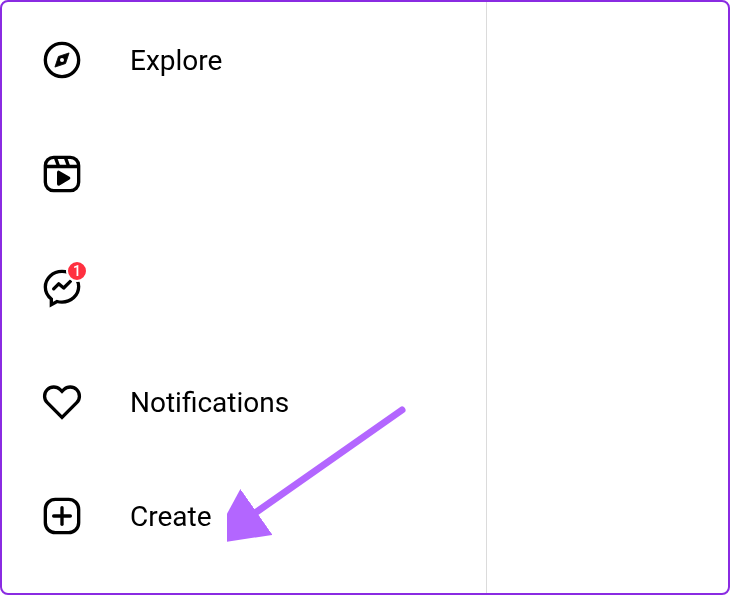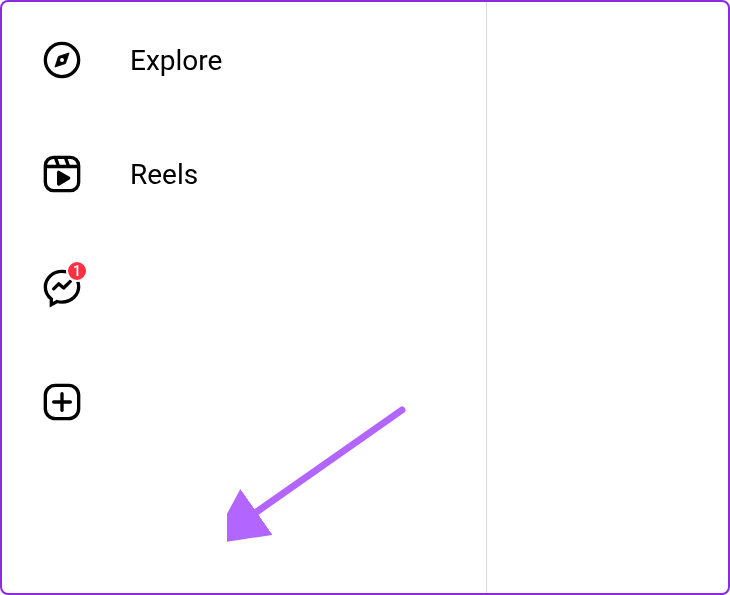--- a/index.html
+++ b/index.html
@@ -92,42 +92,50 @@
     <div class="nav-item">
       <span class="nav-icon">
         <svg width="40" height="40" viewBox="0 0 24 24" fill="none" stroke="#000" stroke-width="2">
           <rect x="2" y="2" width="20" height="20" rx="5"></rect>
           <line x1="2" y1="7.5" x2="22" y2="7.5"></line>
           <line x1="8" y1="2" x2="10" y2="7.5"></line>
           <line x1="14" y1="2" x2="16" y2="7.5"></line>
           <polygon points="10 11 10 18 16 14.5" fill="#000" stroke-linejoin="round"></polygon>
         </svg>
       </span>
-      <span class="nav-label">Reels</span>
     </div>
 
     <div class="nav-item">
       <span class="nav-icon">
         <svg width="40" height="40" viewBox="0 0 24 24" fill="none" stroke="#000" stroke-width="2">
           <path d="M12 2C6.5 2 2 6.2 2 11.4c0 2.9 1.4 5.5 3.6 7.2V22l3.4-1.9c1 .3 2 .4 3 .4 5.5 0 10-4.2 10-9.4C22 6.2 17.5 2 12 2z"></path>
           <path d="M7 12.5l3-3 3 2.5 4-4" stroke-linecap="round" stroke-linejoin="round" fill="none"></path>
         </svg>
         <span class="badge">1</span>
       </span>
     </div>
 
+    <div class="nav-item">
+      <span class="nav-icon">
+        <svg width="40" height="40" viewBox="0 0 24 24" fill="none" stroke="#000" stroke-width="2">
+          <path d="M20.84 4.61a5.5 5.5 0 0 0-7.78 0L12 5.67l-1.06-1.06a5.5 5.5 0 0 0-7.78 7.78l1.06 1.06L12 21.23l7.78-7.78 1.06-1.06a5.5 5.5 0 0 0 0-7.78z"></path>
+        </svg>
+      </span>
+      <span class="nav-label">Notifications</span>
+    </div>
 
     <div class="nav-item">
       <span class="nav-icon">
         <svg width="40" height="40" viewBox="0 0 24 24" fill="none" stroke="#000" stroke-width="2">
           <rect x="2" y="2" width="20" height="20" rx="6"></rect>
           <line x1="12" y1="7" x2="12" y2="17" stroke-linecap="round"></line>
           <line x1="7" y1="12" x2="17" y2="12" stroke-linecap="round"></line>
         </svg>
       </span>
+      <span class="nav-label">Create</span>
     </div>
 
   </div>
 </div>
 
 <svg class="arrow" width="190" height="140">
   <defs>
     <marker id="arrowhead" markerWidth="8" markerHeight="8" refX="2" refY="4" orient="auto">
       <polygon points="0 0, 8 4, 0 8" fill="#b366ff"></polygon>
     </marker>

